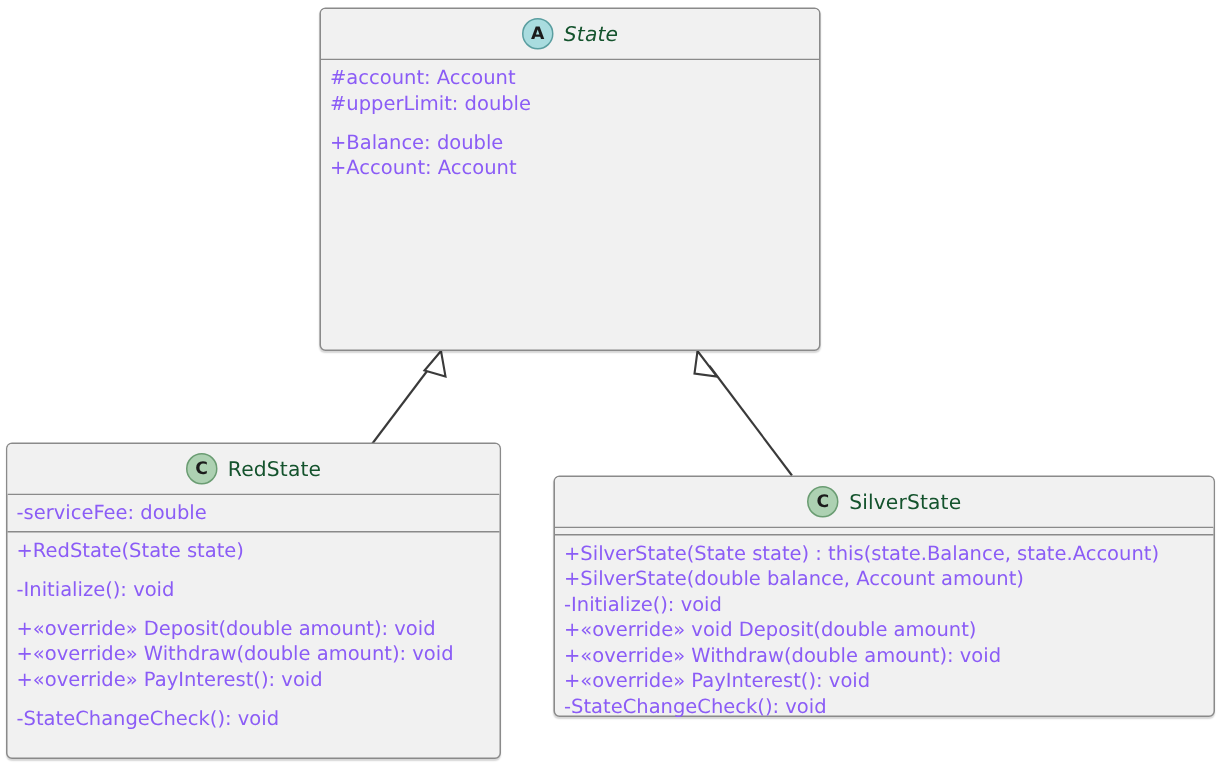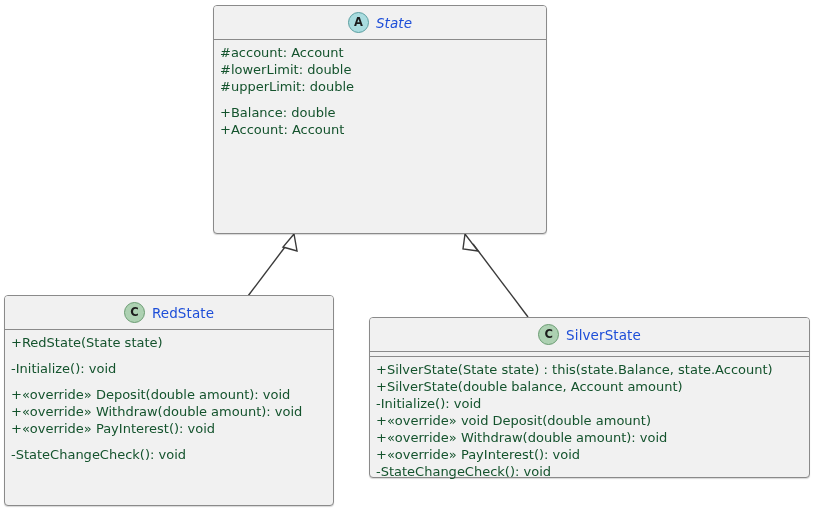--- a/index.html
+++ b/index.html
@@ -33,21 +33,21 @@
     align-items: center;
     justify-content: center;
     gap: 7px;
     border-bottom: 1px solid #8A8A8A;
     background: #F1F1F1;
     border-radius: 3px 3px 0 0;
   }
 
   .uml-title {
     font-size: 13.5px;
-    color: #1d4ed8;
+    color: #14532d;
     letter-spacing: 0.1px;
   }
   .uml-title.abstract {
     font-style: italic;
   }
 
   
   .badge {
     width: 19px;
     height: 19px;
@@ -79,21 +79,21 @@
     border-bottom: none;
   }
   .uml-compartment.empty {
     padding: 0;
     height: 5px;
   }
 
   .uml-line {
     font-size: 13px;
     line-height: 17px;
-    color: #14532d;
+    color: #8b5cf6;
     white-space: pre;
     padding: 0 6px;
     height: 17px;
   }
   .uml-line.blank {
     height: 9px;
   }
 
   
   #connectors {
@@ -123,36 +123,38 @@
 
 <div class="uml-class" id="class-state" style="left:213px; top:5px; width:334px; height:229px;">
 
   <div class="uml-header">
     <span class="badge abstract-badge">A</span>
     <span class="uml-title abstract">State</span>
   </div>
 
   <div class="uml-compartment" style="height:140px;">
     <div class="uml-line">#account: Account</div>
-    <div class="uml-line">#lowerLimit: double</div>
     <div class="uml-line">#upperLimit: double</div>
     <div class="uml-line blank"></div>
     <div class="uml-line">+Balance: double</div>
     <div class="uml-line">+Account: Account</div>
   </div>
 
 </div>
 
 <div class="uml-class" id="class-redstate" style="left:4px; top:295px; width:330px; height:211px;">
 
   <div class="uml-header">
     <span class="badge class-badge">C</span>
     <span class="uml-title">RedState</span>
   </div>
 
+  <div class="uml-compartment" style="height:25px;">
+    <div class="uml-line">-serviceFee: double</div>
+  </div>
 
   <div class="uml-compartment">
     <div class="uml-line">+RedState(State state)</div>
     <div class="uml-line blank"></div>
     <div class="uml-line">-Initialize(): void</div>
     <div class="uml-line blank"></div>
     <div class="uml-line">+«override» Deposit(double amount): void</div>
     <div class="uml-line">+«override» Withdraw(double amount): void</div>
     <div class="uml-line">+«override» PayInterest(): void</div>
     <div class="uml-line blank"></div>

